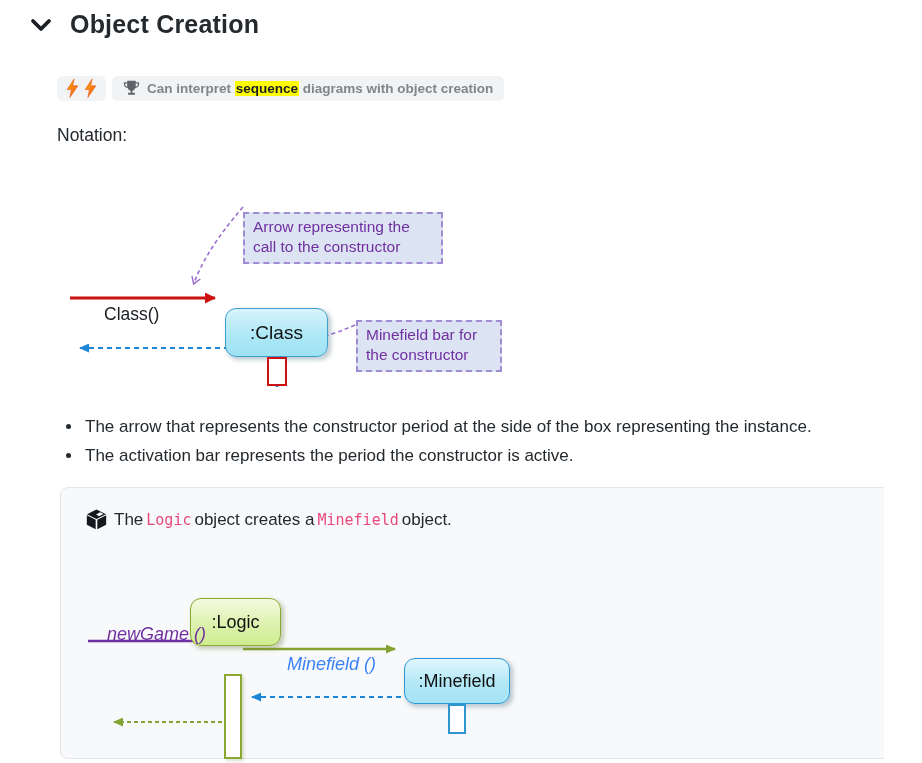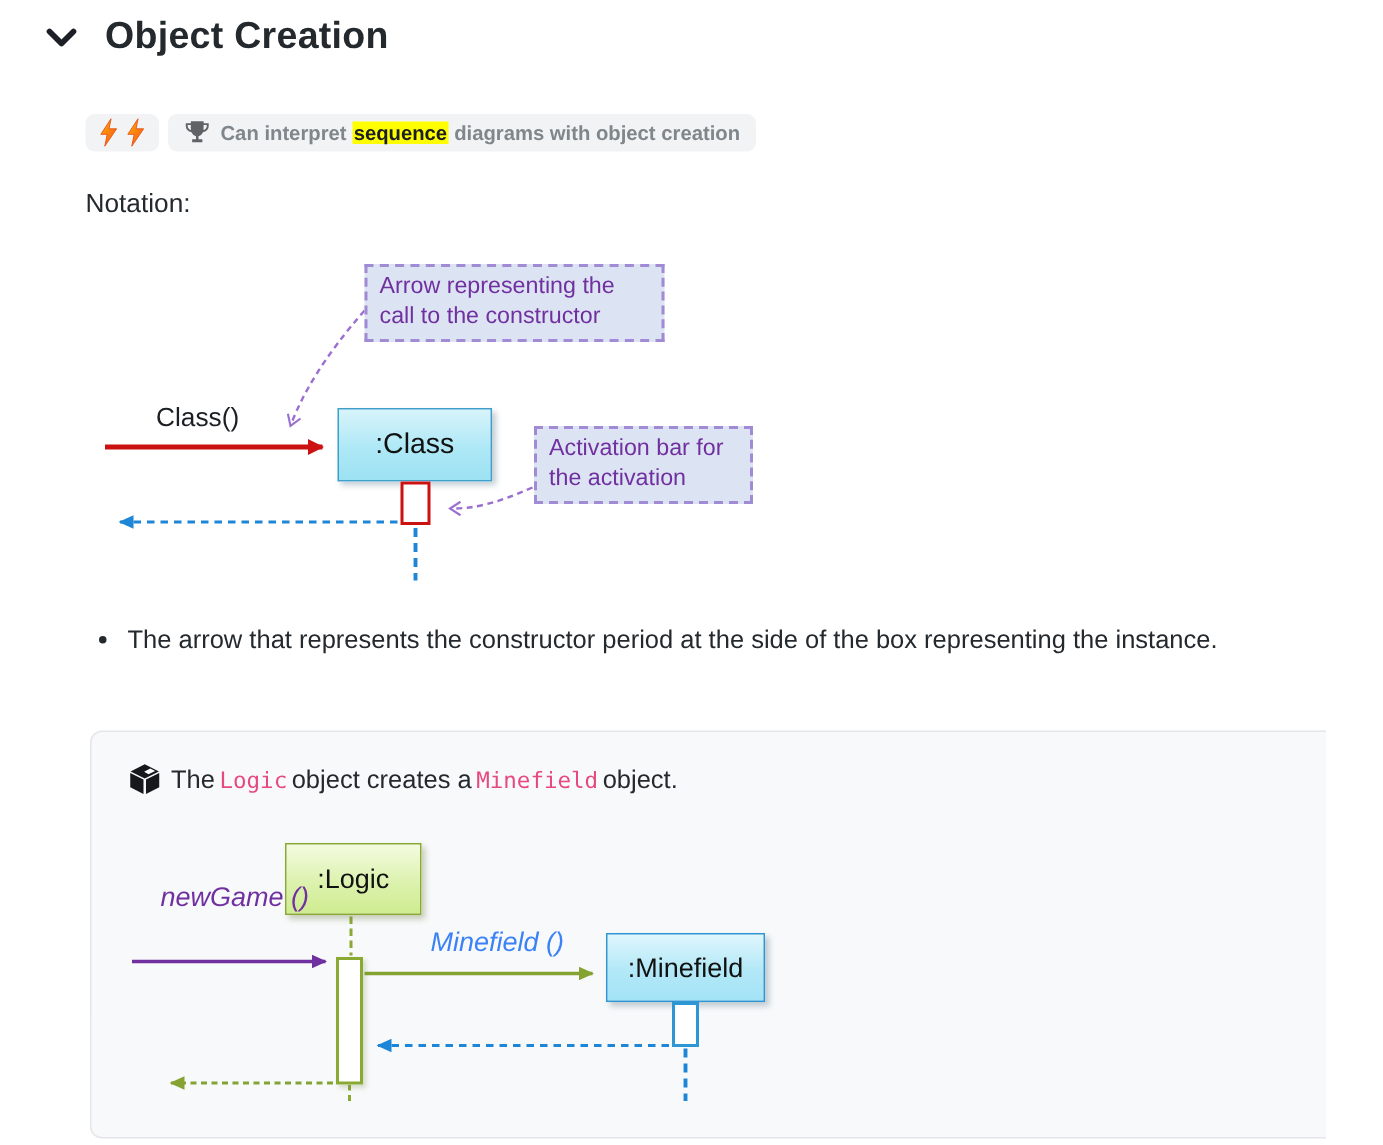--- a/index.html
+++ b/index.html
@@ -17,26 +17,26 @@
   .badge-outcome{left:112px;padding:8px 11px;gap:7px;}
   .badge-outcome .btxt{font-size:13.5px;font-weight:700;color:#7f868c;white-space:nowrap;}
   .badge-outcome mark{background:#ffff00;color:#1b1f23;padding:0 1px;font-weight:700;}
 
   .notation{position:absolute;left:57px;top:125px;font-size:17.5px;color:#24292e;}
 
   
   #lines{position:absolute;left:0;top:0;z-index:2;pointer-events:none;}
 
   
-  .abs{position:absolute;z-index:3;box-sizing:border-box;}
+  .abs{position:absolute;z-index:3;box-sizing:border-box;margin-top:36px;}
 
   .note-box{background:#dce3f3;border:2px dashed #a08bd4;color:#7030a0;
             font-size:15.5px;line-height:1.32;padding:3px 8px 4px 8px;}
   .obj-box{display:flex;align-items:center;justify-content:center;font-size:19px;color:#111;
-           box-shadow:2.5px 2.5px 4px rgba(90,120,140,.38);}
+           box-shadow:2.5px 2.5px 4px rgba(90,120,140,.38);border-radius:11px;}
   .obj-cyan{background:linear-gradient(180deg,#d8f4fb 0%,#aee8f6 55%,#9de2f3 100%);border:1.6px solid #3f9fca;}
   .obj-cyan2{background:linear-gradient(180deg,#dff6fd 0%,#b2e8f7 55%,#a3e3f6 100%);border:1.6px solid #2e96d3;}
   .obj-green{background:linear-gradient(180deg,#f4fbe0 0%,#dcf2ae 55%,#cfec90 100%);border:1.6px solid #8aa933;
              box-shadow:2.5px 2.5px 4px rgba(110,130,70,.38);}
 
   .act-red{background:#fff;border:2.6px solid #cc1111;}
   .act-olive{background:#fff;border:2px solid #8aa933;box-shadow:2px 2px 3px rgba(110,130,70,.25);}
   .act-blue{background:#fff;border:2px solid #2e96d3;}
 
   .lbl-call-red{font-size:17.5px;color:#1b1f23;}
@@ -123,26 +123,30 @@
     <line x1="446" y1="697" x2="252" y2="697" stroke="#1e86d6" stroke-width="2" stroke-dasharray="5,4" marker-end="url(#bluehead)"></line>
     <line x1="457" y1="699" x2="457" y2="734" stroke="#1e86d6" stroke-width="2.6" stroke-dasharray="6,4"></line>
     <line x1="222" y1="722" x2="114" y2="722" stroke="#84a332" stroke-width="2" stroke-dasharray="4,3" marker-end="url(#olivehead)"></line>
     <line x1="233" y1="723" x2="233" y2="734" stroke="#8aa933" stroke-width="2" stroke-dasharray="4,3"></line>
   </svg>
 
   <div class="abs note-box" style="left:243px;top:176px;width:200px;">Arrow representing the call to the constructor</div>
   <div class="abs lbl-call-red" style="left:104px;top:268px;">Class()</div>
   <div class="abs obj-box obj-cyan" style="left:225px;top:272px;width:103px;height:49px;">:Class</div>
   <div class="abs act-red" style="left:267px;top:321px;width:20px;height:29px;"></div>
-  <div class="abs note-box" style="left:356px;top:284px;width:146px;">Activation bar for the activation</div>
+  <div class="abs note-box" style="left:356px;top:284px;width:146px;">Minefield bar for the constructor</div>
 
   <div class="bullets">
     <div class="bullet-row">
       <span class="bullet-dot"></span>
       <span class="bullet-text">The arrow that represents the constructor period at the side of the box representing the instance.</span>
+    </div>
+    <div class="bullet-row">
+      <span class="bullet-dot"></span>
+      <span class="bullet-text">The activation bar represents the period the constructor is active.</span>
     </div>
   </div>
 
   <div class="example-box"></div>
 
   <div class="example-sentence">
     <span class="cube">
       <svg width="21" height="21" viewBox="0 0 20 20">
         <polygon points="10,0.5 19,5 10,9.5 1,5" fill="#15191d"></polygon>
         <polygon points="13.5,3.2 16.6,4.8 12.4,6.9 9.6,5.3" fill="#ffffff"></polygon>

